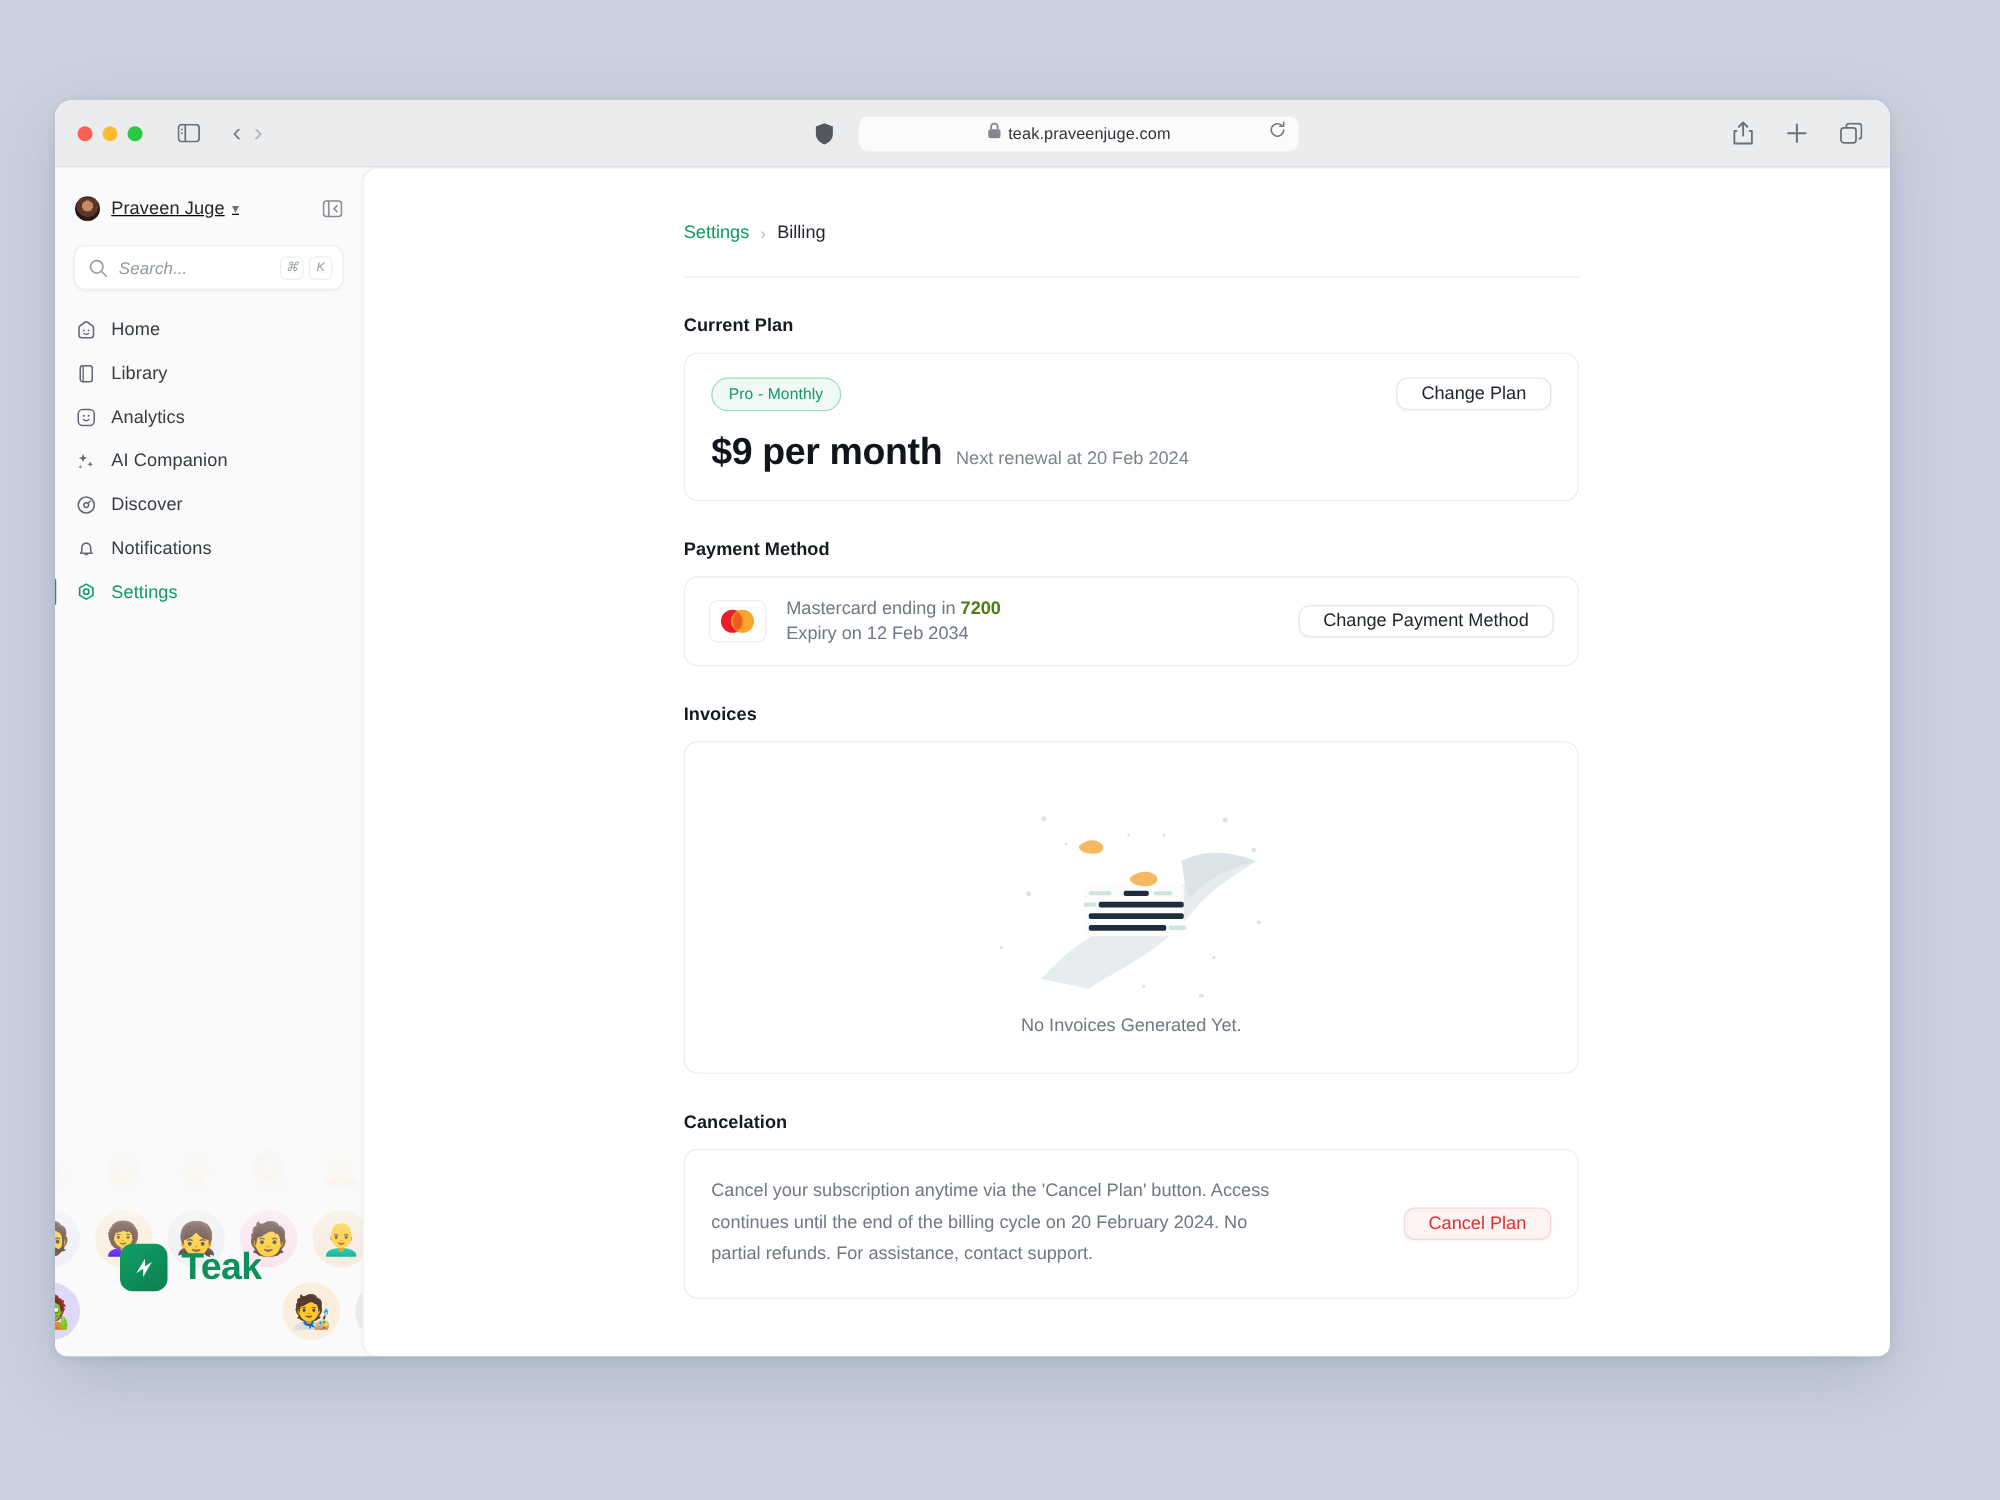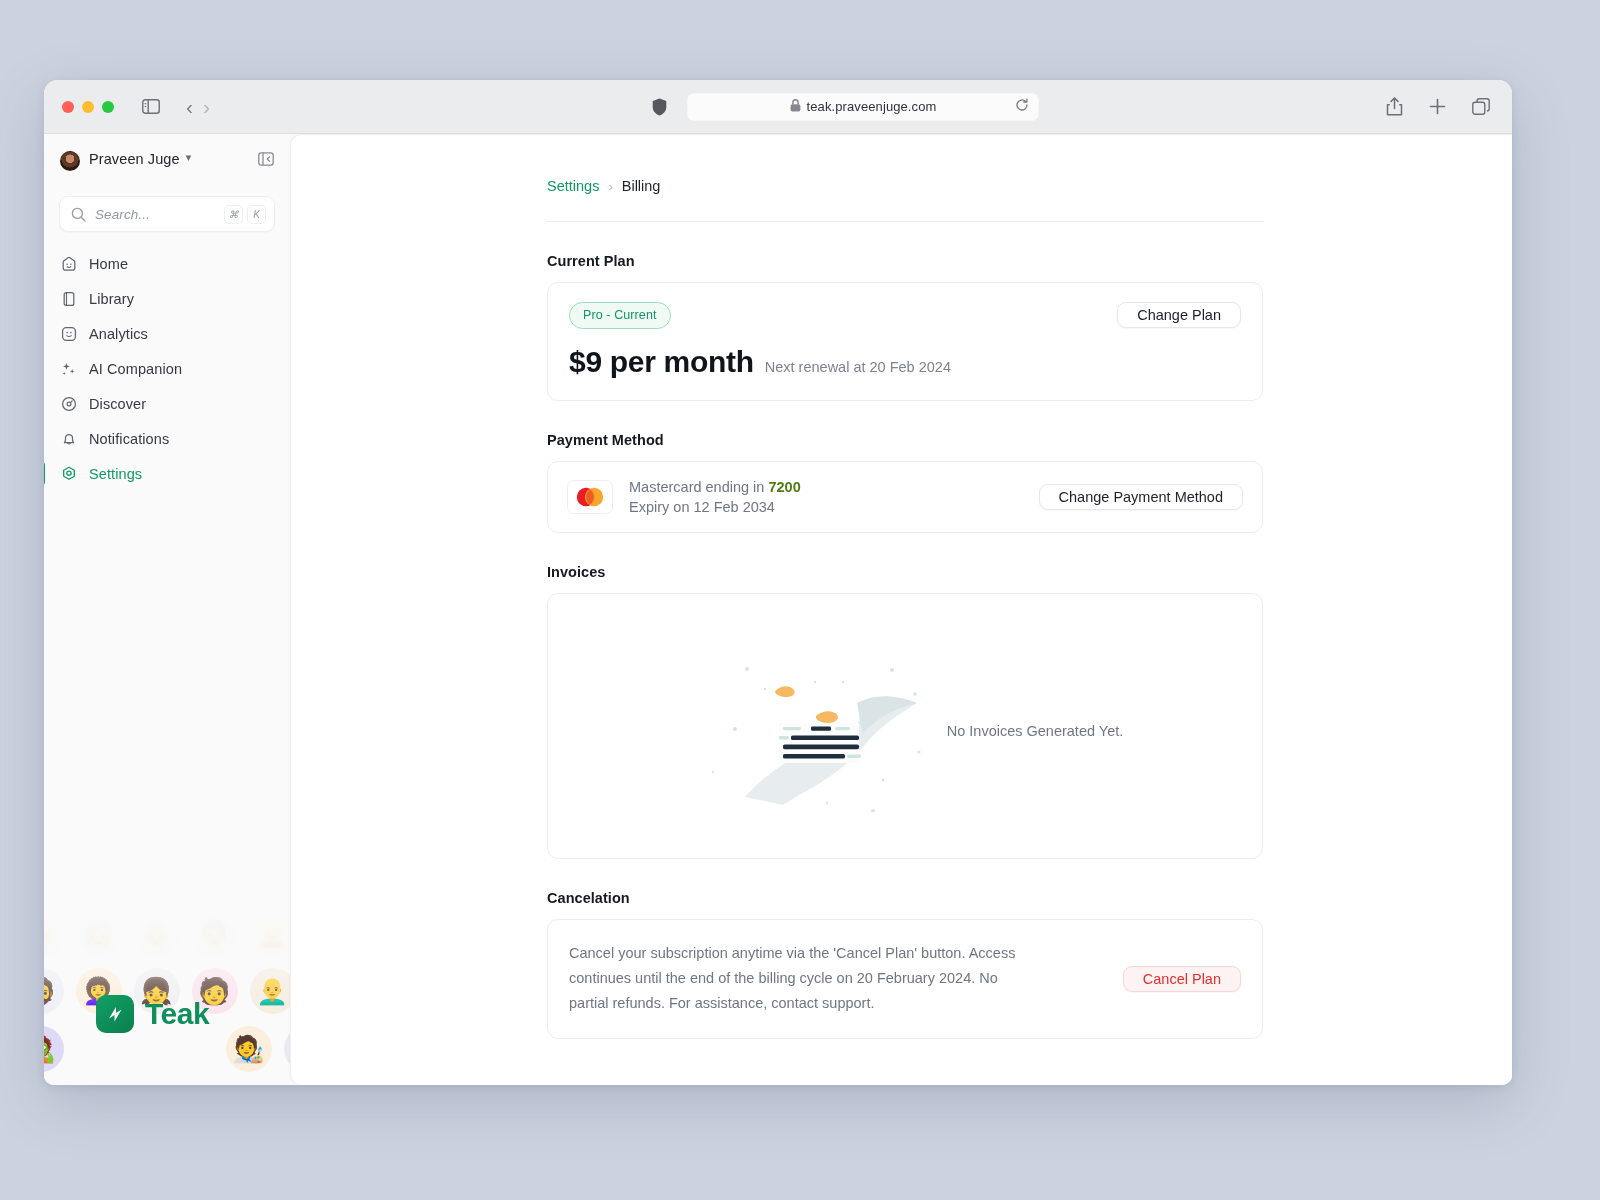--- a/index.html
+++ b/index.html
@@ -77,23 +77,24 @@
   .sidebar {
     width: 246px;
     flex: 0 0 246px;
     background: #fafafa;
     display: flex;
     flex-direction: column;
     position: relative;
     overflow: hidden;
   }
   .sb-head {
-    display: flex; align-items: flex-start;
+    display: flex; align-items: center;
     padding: 17px 16px 0 16px;
     height: 48px;
+    text-decoration: underline;
   }
   .avatar {
     width: 20px; height: 20px; border-radius: 50%;
     background: radial-gradient(circle at 50% 38%, #c68b66 0 30%, #5b3826 31% 60%, #2a1a12 61% 100%);
     flex: 0 0 20px;
     border: 0.5px solid rgba(0,0,0,0.1);
   }
   .sb-username { font-size: 14.5px; color: #22262e; margin-left: 9px; letter-spacing: .1px; }
   .sb-caret { margin-left: 6px; color: #6a6f78; font-size: 11px; }
   .sb-collapse { margin-left: auto; color: #878c94; display: inline-flex; }
@@ -252,21 +253,21 @@
     background: #fff;
     display: flex; align-items: center; justify-content: center;
   }
   .pay-text { display: flex; flex-direction: column; gap: 4px; }
   .pay-l1 { font-size: 14.5px; color: #6f7684; }
   .pay-l1 b { color: #4d7c0f; font-weight: bold; }
   .pay-l2 { font-size: 14.5px; color: #6f7684; }
   .pay-card .btn { margin-left: auto; }
 
   
-  .inv-card { height: 266px; display: flex; flex-direction: row; align-items: center; justify-content: center; }
+  .inv-card { height: 266px; display: flex; flex-direction: column; align-items: center; justify-content: center; }
   .inv-empty-text { font-size: 14.5px; color: #707784; margin-top: 10px; }
 
   
   .cancel-card { padding: 21px 21px 22px 21px; display: flex; align-items: center; gap: 4px; }
   .cancel-text { font-size: 14.5px; line-height: 1.73; color: #6f7684; max-width: 452px; }
   .btn-danger {
     border: 1px solid #f6d7d7;
     background: #fdf3f3;
     color: #e0302e;
     margin-left: auto;
@@ -485,21 +486,21 @@
           <div class="crumb">
             <span class="c-link">Settings</span>
             <span class="c-sep">›</span>
             <span class="c-cur">Billing</span>
           </div>
           <div class="crumb-rule"></div>
 
           <div class="sec-title">Current Plan</div>
           <div class="card plan-card">
             <div class="plan-left">
-              <span class="badge">Pro - Current</span>
+              <span class="badge">Pro - Monthly</span>
               <div class="plan-line">
                 <span class="plan-price">$9 per month</span>
                 <span class="plan-renewal">Next renewal at 20 Feb 2024</span>
               </div>
             </div>
             <button class="btn">Change Plan</button>
           </div>
 
           <div class="sec-title">Payment Method</div>
           <div class="card pay-card">

